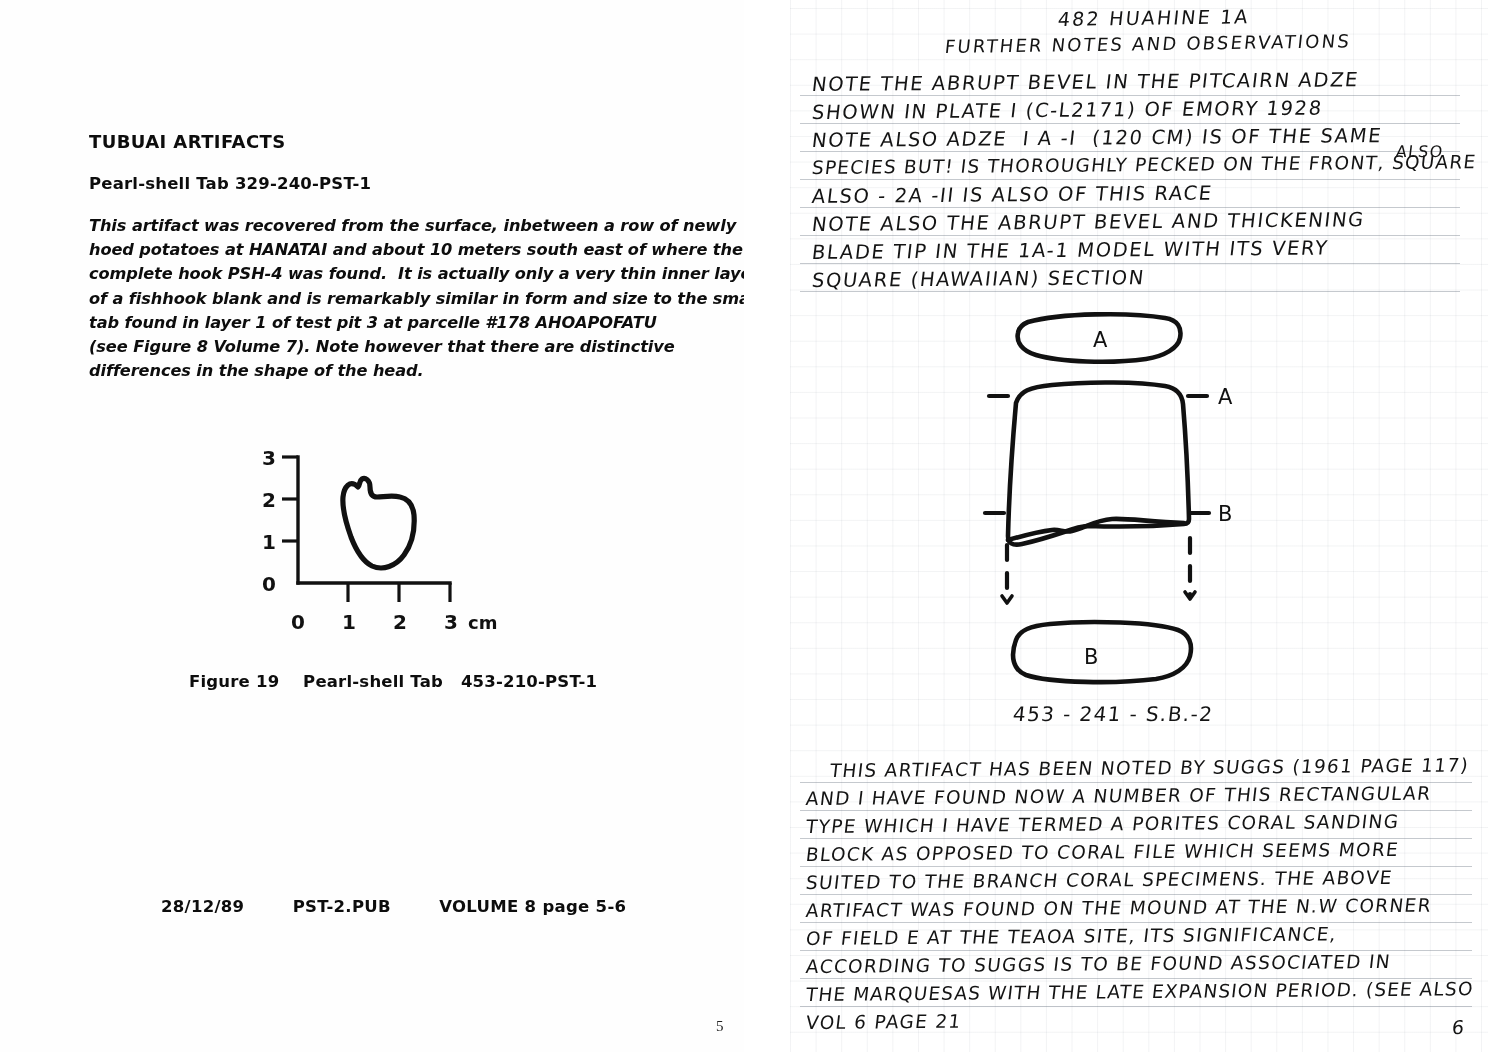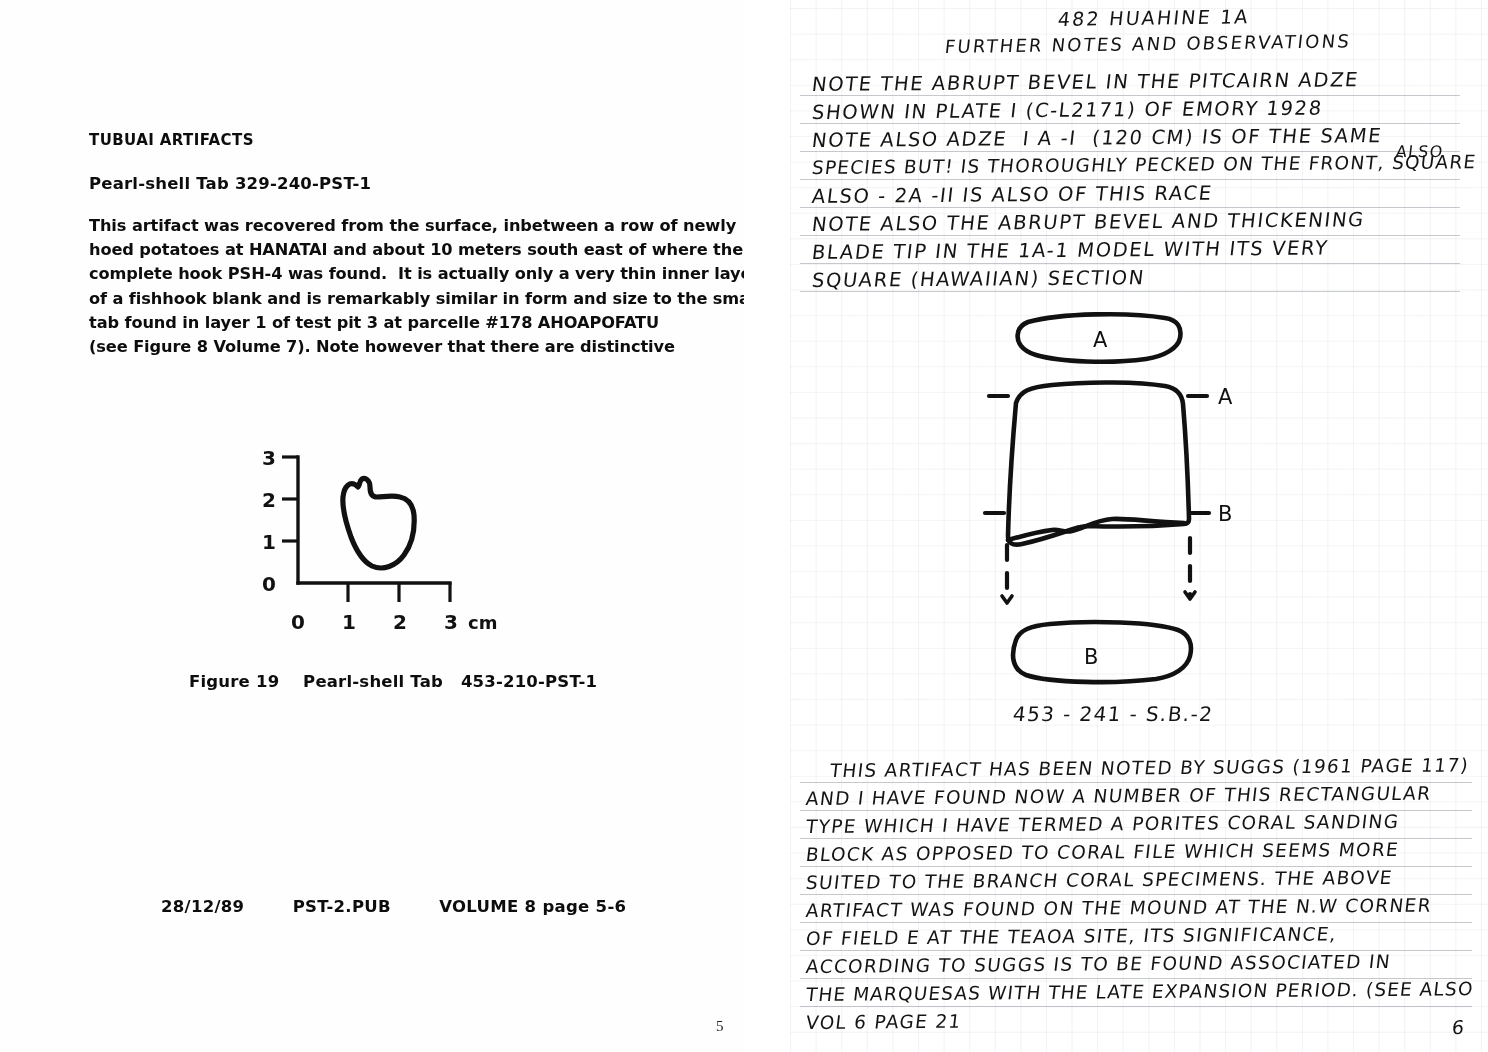--- a/index.html
+++ b/index.html
@@ -25,38 +25,38 @@
   }
   .typed {
     font-family: "DejaVu Sans", sans-serif;
     color: #0d0d0d;
     font-weight: bold;
     letter-spacing: -0.2px;
   }
   #doc-title {
     position: absolute;
     left: 89px; top: 131px;
-    font-size: 15px;
+    font-size: 18px;
     letter-spacing: 0.4px;
   }
   #artifact-id-line {
     position: absolute;
     left: 89px; top: 174px;
     font-size: 16.5px;
     letter-spacing: 0.2px;
   }
   #body-paragraph {
     position: absolute;
     left: 89px; top: 214px;
     width: 600px;
     font-size: 16.2px;
     line-height: 24.2px;
     letter-spacing: -0.1px;
   }
-  #body-paragraph .ln { display: block; white-space: pre; }
+  #body-paragraph .ln { display: block; white-space: pre; font-style: italic; }
 
   
   #figure-19 {
     position: absolute;
     left: 250px; top: 435px;
     width: 270px; height: 205px;
   }
   #figure-19 svg { display: block; }
   #figure-caption {
     position: absolute;
@@ -169,20 +169,21 @@
 
     <div class="typed" id="artifact-id-line">Pearl-shell Tab 329-240-PST-1</div>
 
     <div class="typed" id="body-paragraph">
       <span class="ln">This artifact was recovered from the surface, inbetween a row of newly</span>
       <span class="ln">hoed potatoes at HANATAI and about 10 meters south east of where the</span>
       <span class="ln">complete hook PSH-4 was found.  It is actually only a very thin inner layer</span>
       <span class="ln">of a fishhook blank and is remarkably similar in form and size to the small</span>
       <span class="ln">tab found in layer 1 of test pit 3 at parcelle #178 AHOAPOFATU</span>
       <span class="ln">(see Figure 8 Volume 7). Note however that there are distinctive</span>
+      <span class="ln">differences in the shape of the head.</span>
     </div>
 
     <div id="figure-19">
       <svg width="270" height="205" viewBox="0 0 270 205" xmlns="http://www.w3.org/2000/svg">
         <g stroke="#111111" stroke-width="3.4" fill="none" stroke-linecap="square">
 
           <line x1="48" y1="22" x2="48" y2="148"></line>
 
           <line x1="48" y1="148" x2="200" y2="148"></line>
         </g>

